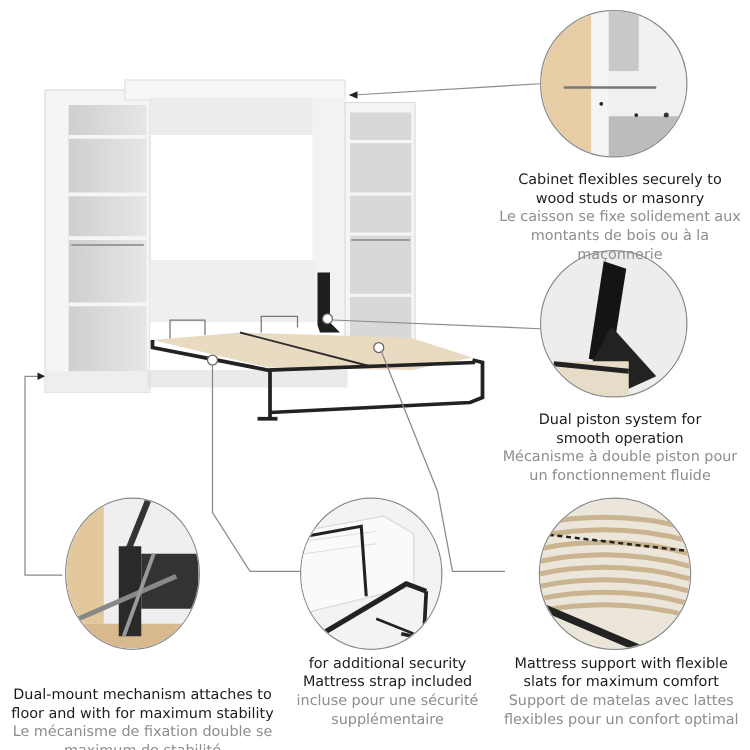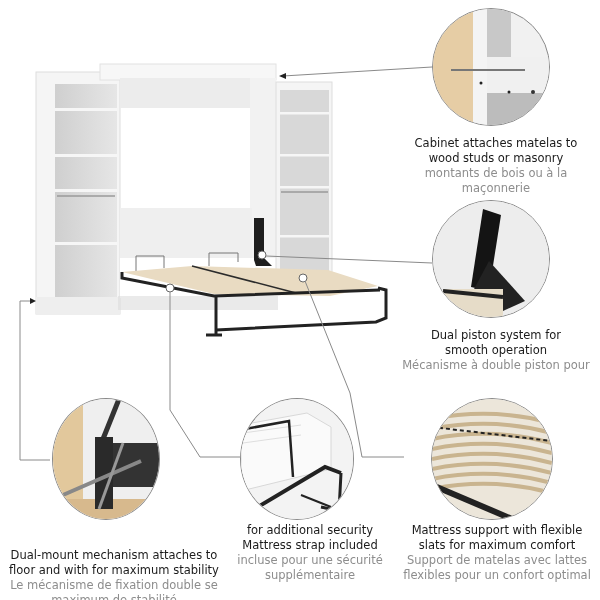--- a/index.html
+++ b/index.html
@@ -146,29 +146,31 @@
       <path d="M0,70 Q60,58 120,74"></path>
       <path d="M0,80 Q60,68 120,84"></path>
       <path d="M0,90 Q60,78 120,94"></path>
     </g>
     <line x1="0" y1="28" x2="120" y2="42" stroke="#222" stroke-width="2" stroke-dasharray="4 3"></line>
     <line x1="0" y1="86" x2="80" y2="120" stroke="#222" stroke-width="6"></line>
   </svg>
 </div>
 
 <div class="caption" style="left:392px;top:136px;width:208px;">
-  <span class="en">Cabinet attaches matelas to</span>
+  <span class="en">Cabinet flexibles securely to</span>
   <span class="en">wood studs or masonry</span>
+  <span class="fr">Le caisson se fixe solidement aux</span>
   <span class="fr">montants de bois ou à la maçonnerie</span>
 </div>
 
 <div class="caption" style="left:392px;top:328px;width:208px;">
   <span class="en">Dual piston system for</span>
   <span class="en">smooth operation</span>
   <span class="fr">Mécanisme à double piston pour</span>
+  <span class="fr">un fonctionnement fluide</span>
 </div>
 
 <div class="caption" style="left:2px;top:548px;width:224px;">
   <span class="en">Dual-mount mechanism attaches to</span>
   <span class="en">floor and with for maximum stability</span>
   <span class="fr">Le mécanisme de fixation double se</span>
   <span class="fr">maximum de stabilité</span>
 </div>
 
 <div class="caption" style="left:222px;top:523px;width:176px;">

